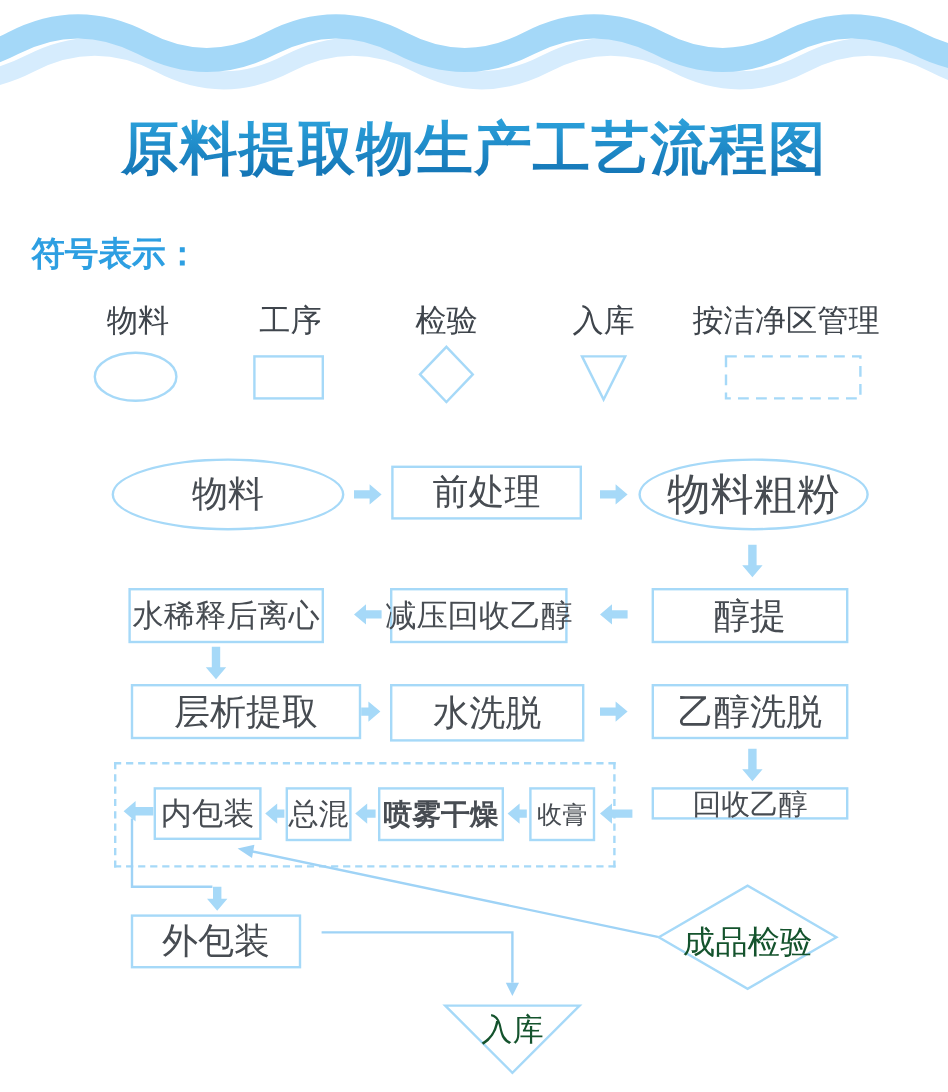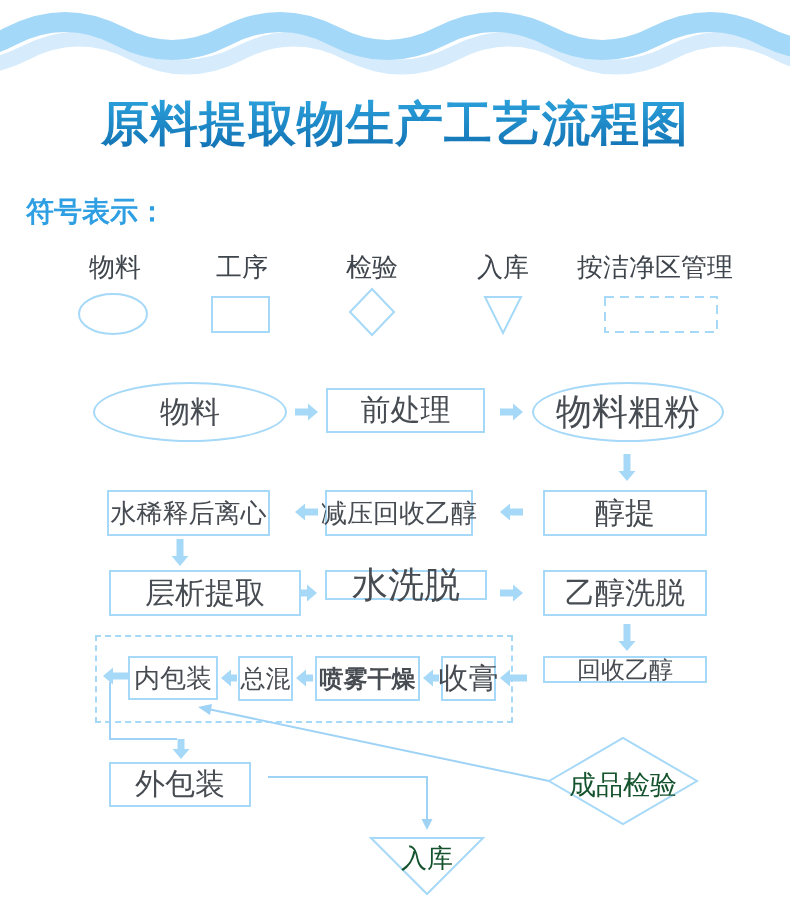--- a/index.html
+++ b/index.html
@@ -95,24 +95,24 @@
   </svg>
 
   <div class="box ellipse" style="left:93px;top:382px;width:194px;height:60px;font-size:30px;">物料</div>
   <div class="box ellipse" style="left:532px;top:382px;width:192px;height:60px;font-size:36px;text-align:center;">物料粗粉</div>
 
   <div class="box" style="left:326px;top:388px;width:159px;height:45px;font-size:30px;">前处理</div>
   <div class="box" style="left:543px;top:490px;width:164px;height:46px;font-size:30px;">醇提</div>
   <div class="box" style="left:325px;top:490px;width:148px;height:46px;font-size:26px;">减压回收乙醇</div>
   <div class="box" style="left:107px;top:490px;width:163px;height:46px;font-size:26px;">水稀释后离心</div>
   <div class="box" style="left:109px;top:570px;width:192px;height:46px;font-size:30px;">层析提取</div>
-  <div class="box" style="left:325px;top:570px;width:162px;height:30px;font-size:36px;">水洗脱</div>
+  <div class="box" style="left:325px;top:570px;width:162px;height:48px;font-size:30px;">水洗脱</div>
   <div class="box" style="left:543px;top:570px;width:164px;height:46px;font-size:30px;">乙醇洗脱</div>
   <div class="box" style="left:543px;top:656px;width:164px;height:27px;font-size:24px;">回收乙醇</div>
-  <div class="box" style="left:441px;top:656px;width:55px;height:45px;font-size:30px;">收膏</div>
+  <div class="box" style="left:441px;top:656px;width:55px;height:45px;font-size:21px;">收膏</div>
   <div class="box" style="left:315px;top:656px;width:105px;height:45px;font-size:24px;font-weight:bold;">喷雾干燥</div>
   <div class="box" style="left:238px;top:656px;width:55px;height:45px;font-size:25px;">总混</div>
   <div class="box" style="left:128px;top:656px;width:90px;height:44px;font-size:26px;">内包装</div>
   <div class="box" style="left:109px;top:762px;width:142px;height:45px;font-size:30px;">外包装</div>
 
   <div class="shape-text" style="left:548px;top:767px;width:150px;font-size:27px;">成品检验</div>
   <div class="shape-text" style="left:387px;top:841px;width:80px;font-size:26px;">入库</div>
 
 </div>
 

